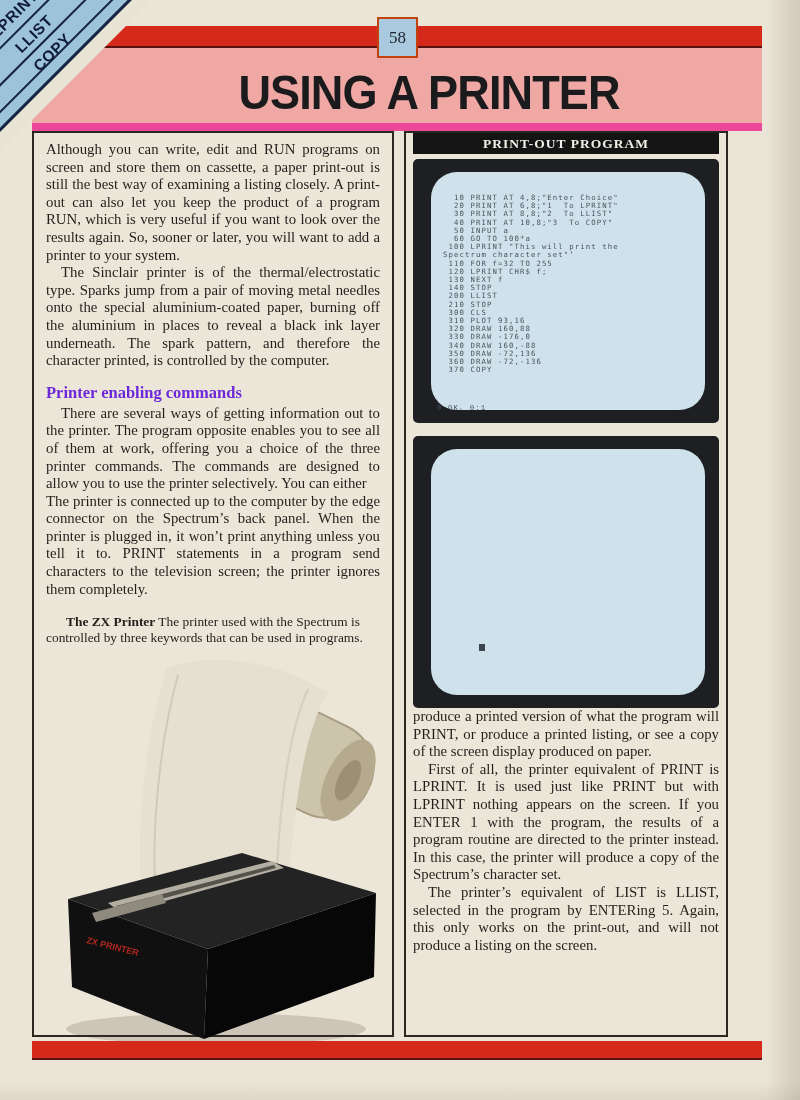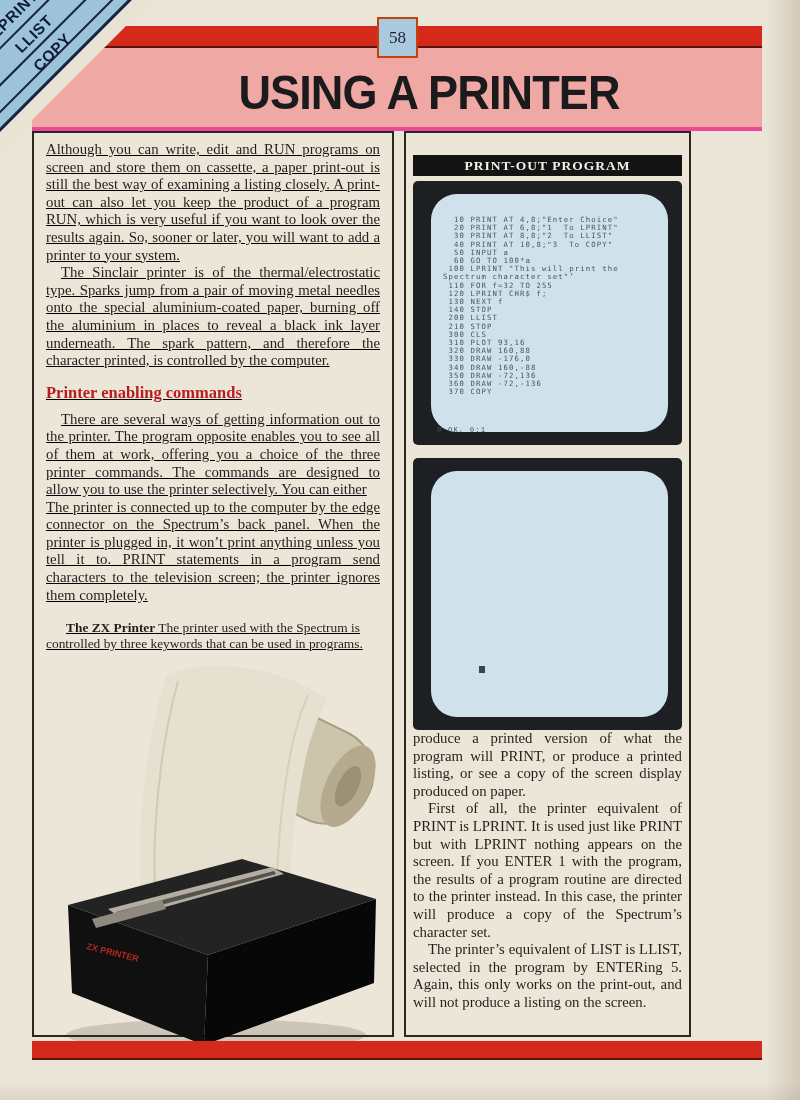--- a/index.html
+++ b/index.html
@@ -21,21 +21,21 @@
     z-index:40;
   }
 
   
   .top-red-bar {
     position:absolute; left:32px; top:26px; width:730px; height:22px;
     background:#d5291c; border-bottom:2px solid #5a1410; z-index:2;
   }
   .pink-header {
     position:absolute; left:32px; top:48px; width:730px; height:83px;
-    background:#efa8a3; border-bottom:4px solid #ec4899; z-index:1;
+    background:#efa8a3; border-bottom:8px solid #ec4899; z-index:1;
   }
   .page-title {
     margin-top:16px; margin-left:64px;
     text-align:center;
     font-family:"Liberation Sans", sans-serif;
     font-weight:bold; font-size:49px; letter-spacing:-1px;
     transform:scaleX(.92); transform-origin:center;
     color:#1b1b1d;
   }
   .page-num-box {
@@ -65,31 +65,31 @@
     font-family:"Liberation Sans", sans-serif; font-weight:bold;
     font-size:15.5px; letter-spacing:.5px; color:#101c36;
   }
   .ribbon-word + .ribbon-word { border-top:2px solid #16233f; }
 
   
   .col {
     position:absolute; top:131px; height:906px;
     background:#ece6d8; border:2px solid #2a2620; z-index:2;
   }
-  .col-left  { left:32px;  width:362px; padding:8px 12px;text-decoration:underline; }
-  .col-right { left:404px; width:287px; padding:22px 7px; }
+  .col-left  { left:32px;  width:362px; padding:8px 12px; }
+  .col-right { left:404px; width:324px; padding:0 7px; }
 
   .body-par {
     font-size:14.8px; line-height:17.6px; color:#211f1c;
     text-align:justify;
   }
   .indent { text-indent:15px; }
   .sub-heading {
-    margin-top:13px; margin-bottom:8px;
-    font-weight:bold; font-size:16.5px; color:#b91c1c;
+    margin-top:13px; margin-bottom:2px;
+    font-weight:bold; font-size:16.5px; color:#6d28d9;
   }
   .caption {
     margin-top:16px; font-size:13.4px; line-height:16.2px;
     color:#211f1c; text-align:left;
   }
   .caption b { font-weight:bold;margin-left:20px; }
 
   .printer-photo { display:block; margin-top:4px; }
 
   

